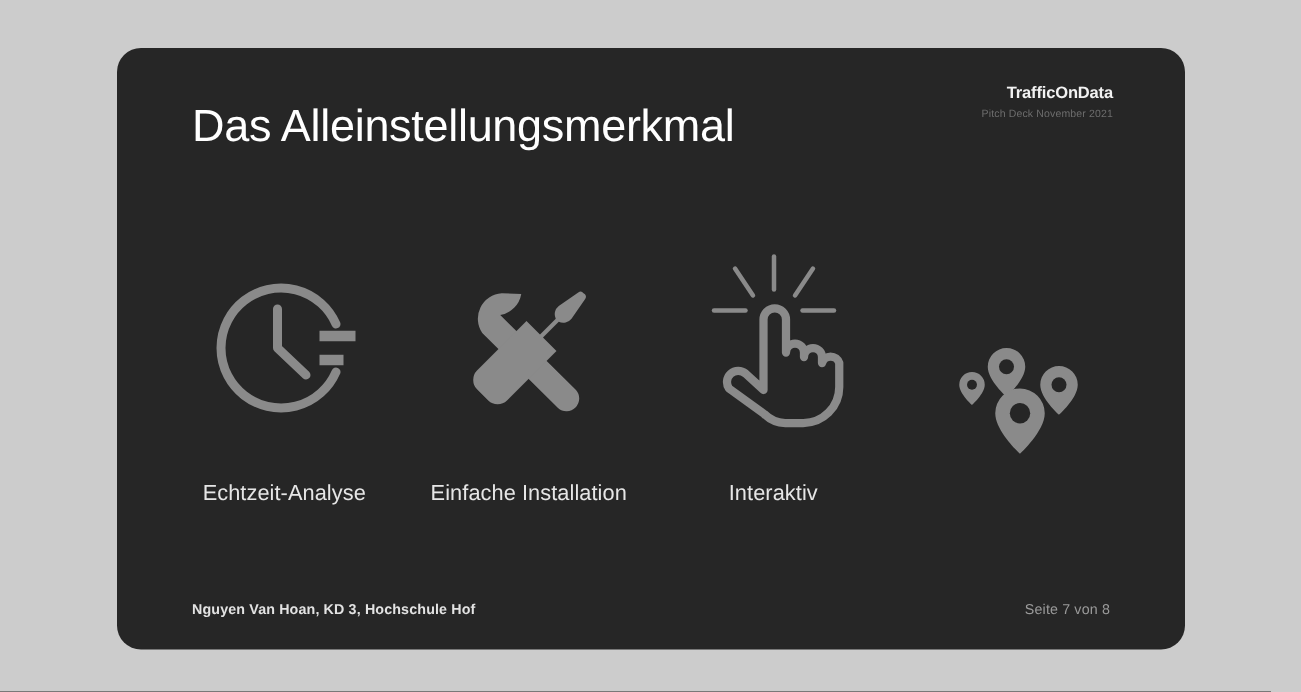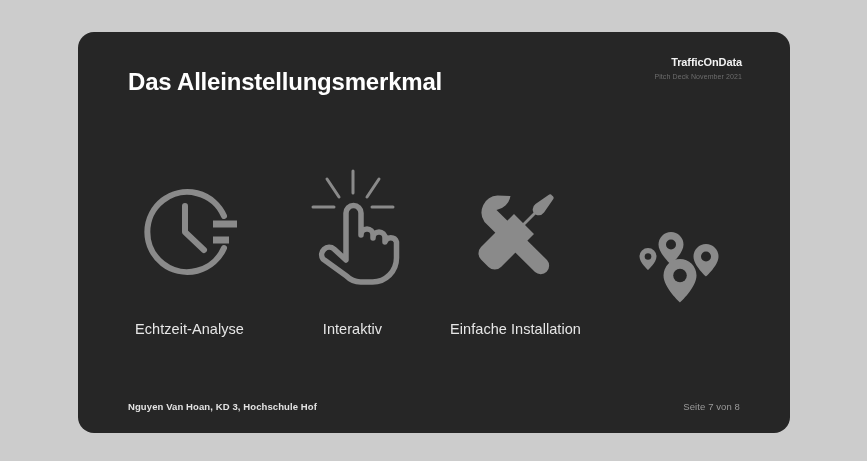--- a/index.html
+++ b/index.html
@@ -33,22 +33,22 @@
     left: 0;
     top: 0;
     width: 100%;
     height: 90px;
   }
 
   #slide-title {
     position: absolute;
     left: 50px;
     top: 36px;
-    font-size: 24px;
-    font-weight: bold;
+    font-size: 30px;
+    font-weight: normal;
     color: #ffffff;
     letter-spacing: -0.2px;
     white-space: nowrap;
   }
 
   #brand-block {
     position: absolute;
     right: 48px;
     top: 24px;
     text-align: right;
@@ -159,53 +159,20 @@
 
           <path d="M86 36 A40 40 0 1 0 86 68" stroke="#8a8a8a" stroke-width="6" stroke-linecap="round" fill="none"></path>
 
           <path d="M47 26 L47 52 L66 70" stroke="#8a8a8a" stroke-width="6" stroke-linecap="round" stroke-linejoin="round" fill="none"></path>
 
           <path d="M75 44 L99 44" stroke="#8a8a8a" stroke-width="7" stroke-linecap="butt"></path>
           <path d="M75 60 L91 60" stroke="#8a8a8a" stroke-width="7" stroke-linecap="butt"></path>
         </svg>
       </div>
       <div class="feature-label">Echtzeit-Analyse</div>
-    </div>
-
-    <div class="feature">
-      <div class="feature-icon">
-        <svg width="100" height="130" viewBox="0 0 100 130" fill="none" aria-hidden="true">
-
-          <g stroke="#8a8a8a" stroke-width="3" stroke-linecap="round">
-            <line x1="50" y1="4" x2="50" y2="26"></line>
-            <line x1="24" y1="12" x2="36" y2="30"></line>
-            <line x1="76" y1="12" x2="64" y2="30"></line>
-            <line x1="10" y1="40" x2="31" y2="40"></line>
-            <line x1="90" y1="40" x2="69" y2="40"></line>
-          </g>
-
-          <path d="M43 46
-                   a7.5 7.5 0 0 1 15 0
-                   v22
-                   a6 6 0 0 1 12 0
-                   v3
-                   a6 6 0 0 1 12 0
-                   v4
-                   a6 6 0 0 1 11.5 0
-                   v16
-                   a24 24 0 0 1 -24 24
-                   h-12
-                   a20 20 0 0 1 -14 -6
-                   L20 92
-                   a7.5 7.5 0 0 1 11 -10
-                   l12 11
-                   z" stroke="#8a8a8a" stroke-width="5.5" stroke-linejoin="round" stroke-linecap="round" fill="none"></path>
-        </svg>
-      </div>
-      <div class="feature-label">Interaktiv</div>
     </div>
 
     <div class="feature">
       <div class="feature-icon">
         <svg width="86" height="86" viewBox="0 0 86 86" fill="none" aria-hidden="true">
 
           <path d="M24.5 6.5
                    a17 17 0 0 0 -13 26.5
                    L62 83
                    a8.5 8.5 0 0 0 12 -12
@@ -230,20 +197,53 @@
                    l9 -13
                    a2.5 2.5 0 0 0 -1 -4
                    z" fill="#8a8a8a"></path>
         </svg>
       </div>
       <div class="feature-label">Einfache Installation</div>
     </div>
 
     <div class="feature">
       <div class="feature-icon">
+        <svg width="100" height="130" viewBox="0 0 100 130" fill="none" aria-hidden="true">
+
+          <g stroke="#8a8a8a" stroke-width="3" stroke-linecap="round">
+            <line x1="50" y1="4" x2="50" y2="26"></line>
+            <line x1="24" y1="12" x2="36" y2="30"></line>
+            <line x1="76" y1="12" x2="64" y2="30"></line>
+            <line x1="10" y1="40" x2="31" y2="40"></line>
+            <line x1="90" y1="40" x2="69" y2="40"></line>
+          </g>
+
+          <path d="M43 46
+                   a7.5 7.5 0 0 1 15 0
+                   v22
+                   a6 6 0 0 1 12 0
+                   v3
+                   a6 6 0 0 1 12 0
+                   v4
+                   a6 6 0 0 1 11.5 0
+                   v16
+                   a24 24 0 0 1 -24 24
+                   h-12
+                   a20 20 0 0 1 -14 -6
+                   L20 92
+                   a7.5 7.5 0 0 1 11 -10
+                   l12 11
+                   z" stroke="#8a8a8a" stroke-width="5.5" stroke-linejoin="round" stroke-linecap="round" fill="none"></path>
+        </svg>
+      </div>
+      <div class="feature-label">Interaktiv</div>
+    </div>
+
+    <div class="feature">
+      <div class="feature-icon">
         <svg width="92" height="80" viewBox="0 0 92 80" fill="none" aria-hidden="true">
 
           <path d="M15 18
                    a8.5 8.5 0 0 1 8.5 8.5
                    c0 6 -8.5 13.5 -8.5 13.5
                    s-8.5 -7.5 -8.5 -13.5
                    A8.5 8.5 0 0 1 15 18 z" fill="#8a8a8a"></path>
           <circle cx="15" cy="26.5" r="3.3" fill="#262626"></circle>
 
           <path d="M38 2

